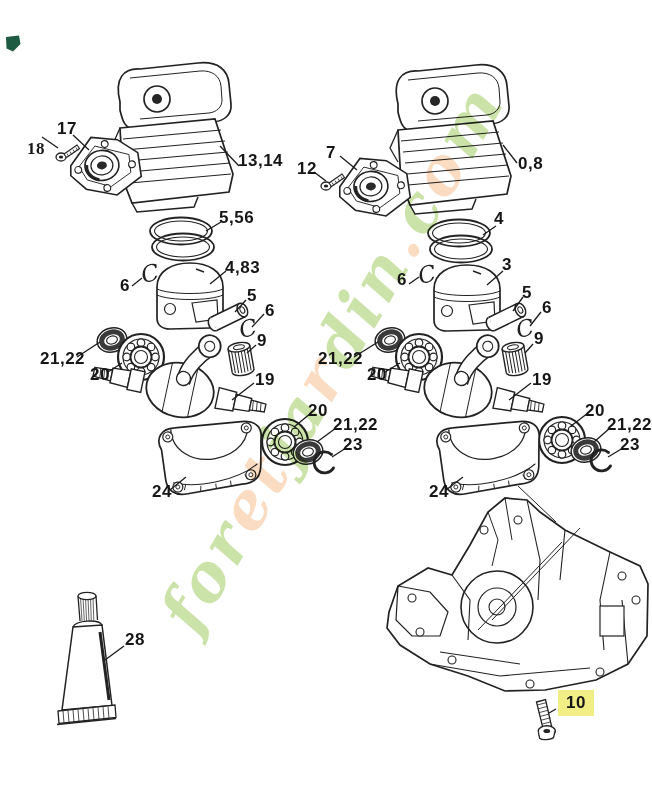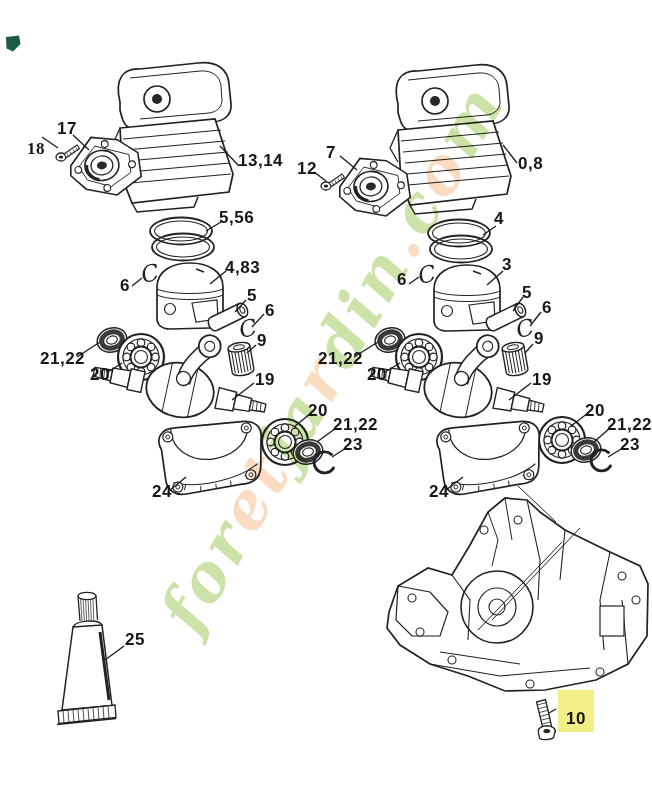--- a/index.html
+++ b/index.html
@@ -9,21 +9,21 @@
   #wm{position:absolute;left:332px;top:357px;z-index:2;
       transform:translate(-50%,-50%) rotate(-60deg);
       font-family:"DejaVu Serif",serif;font-style:italic;font-weight:700;
       font-size:64px;letter-spacing:4px;white-space:nowrap;opacity:.6;
       mix-blend-mode:multiply;pointer-events:none;}
   #wm span.g{color:var(--wm-g,#a8cf6e);}
   #wm span.p{color:var(--wm-p,#f5c498);}
   #callouts{position:absolute;left:0;top:0;width:100%;height:100%;z-index:3;}
   .callout{position:absolute;font-weight:700;font-size:17px;color:#161616;
            line-height:1;letter-spacing:.5px;white-space:nowrap;}
-  .callout.hl{background:var(--hl,#f1ee86);padding:20px 8px 5px 8px;}
+  .callout.hl{background:var(--hl,#f1ee86);padding:4px 8px 5px 8px;}
   .cliptext{font-family:"DejaVu Serif",serif;font-style:italic;font-size:23px;fill:#222;}
 </style>
 </head>
 <body>
 
 <div id="canvas">
 
 <svg id="art" width="652" height="800" viewBox="0 0 652 800">
   <defs>
     <g id="cyl">
@@ -290,17 +290,17 @@
       <div class="callout" style="left: 522px; top: 284px;">5</div>
       <div class="callout" style="left: 542px; top: 299px;">6</div>
       <div class="callout" style="left: 534px; top: 330px;">9</div>
       <div class="callout" style="left: 318px; top: 350px;">21,22</div>
       <div class="callout" style="left: 367px; top: 366px;">20</div>
       <div class="callout" style="left: 532px; top: 371px;">19</div>
       <div class="callout" style="left: 585px; top: 402px;">20</div>
       <div class="callout" style="left: 607px; top: 416px;">21,22</div>
       <div class="callout" style="left: 620px; top: 436px;">23</div>
       <div class="callout" style="left: 429px; top: 483px;">24</div>
-      <div class="callout" style="left: 125px; top: 631px;">25</div>
+      <div class="callout" style="left: 125px; top: 631px;">28</div>
       <div class="callout hl" style="left: 558px; top: 690px;">10</div>
     </div>
 
 </div>
 
 </body></html>

